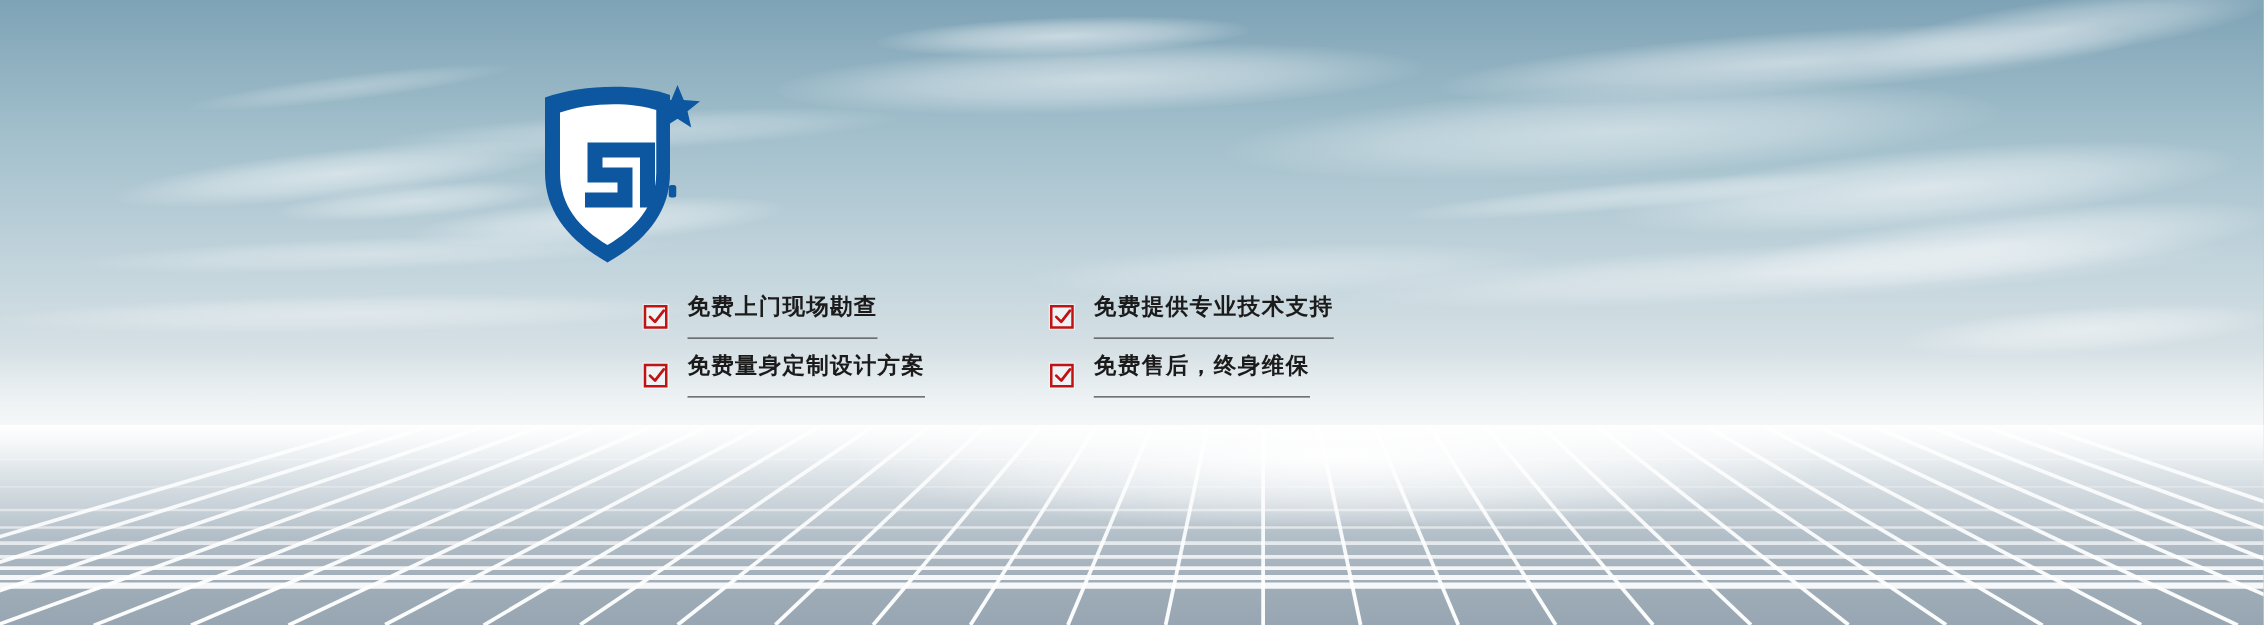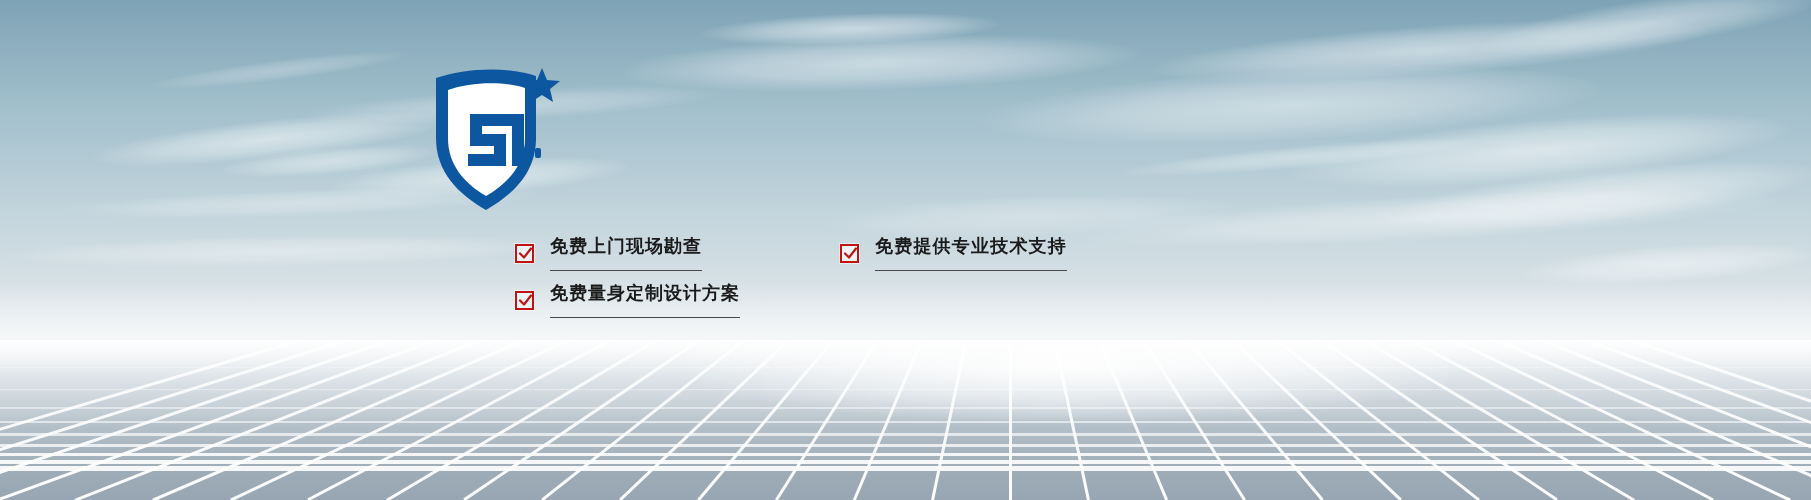--- a/index.html
+++ b/index.html
@@ -246,16 +246,24 @@
 
     <div class="feat-col col-right">
       <div class="feat-item">
         <span class="chk">
           <svg width="15" height="15" viewBox="0 0 15 15">
               <path d="M2 7.5 L6 11.5 L13 2.5" fill="none" stroke="#c01414" stroke-width="2.2" stroke-linecap="round" stroke-linejoin="round"></path>
             </svg>
         </span>
         <span class="feat-label">免费提供专业技术支持</span>
       </div>
+      <div class="feat-item">
+        <span class="chk">
+          <svg width="15" height="15" viewBox="0 0 15 15">
+              <path d="M2 7.5 L6 11.5 L13 2.5" fill="none" stroke="#c01414" stroke-width="2.2" stroke-linecap="round" stroke-linejoin="round"></path>
+            </svg>
+        </span>
+        <span class="feat-label">免费售后，终身维保</span>
+      </div>
     </div>
 
   </div>
 </div>
 
 </body></html>

